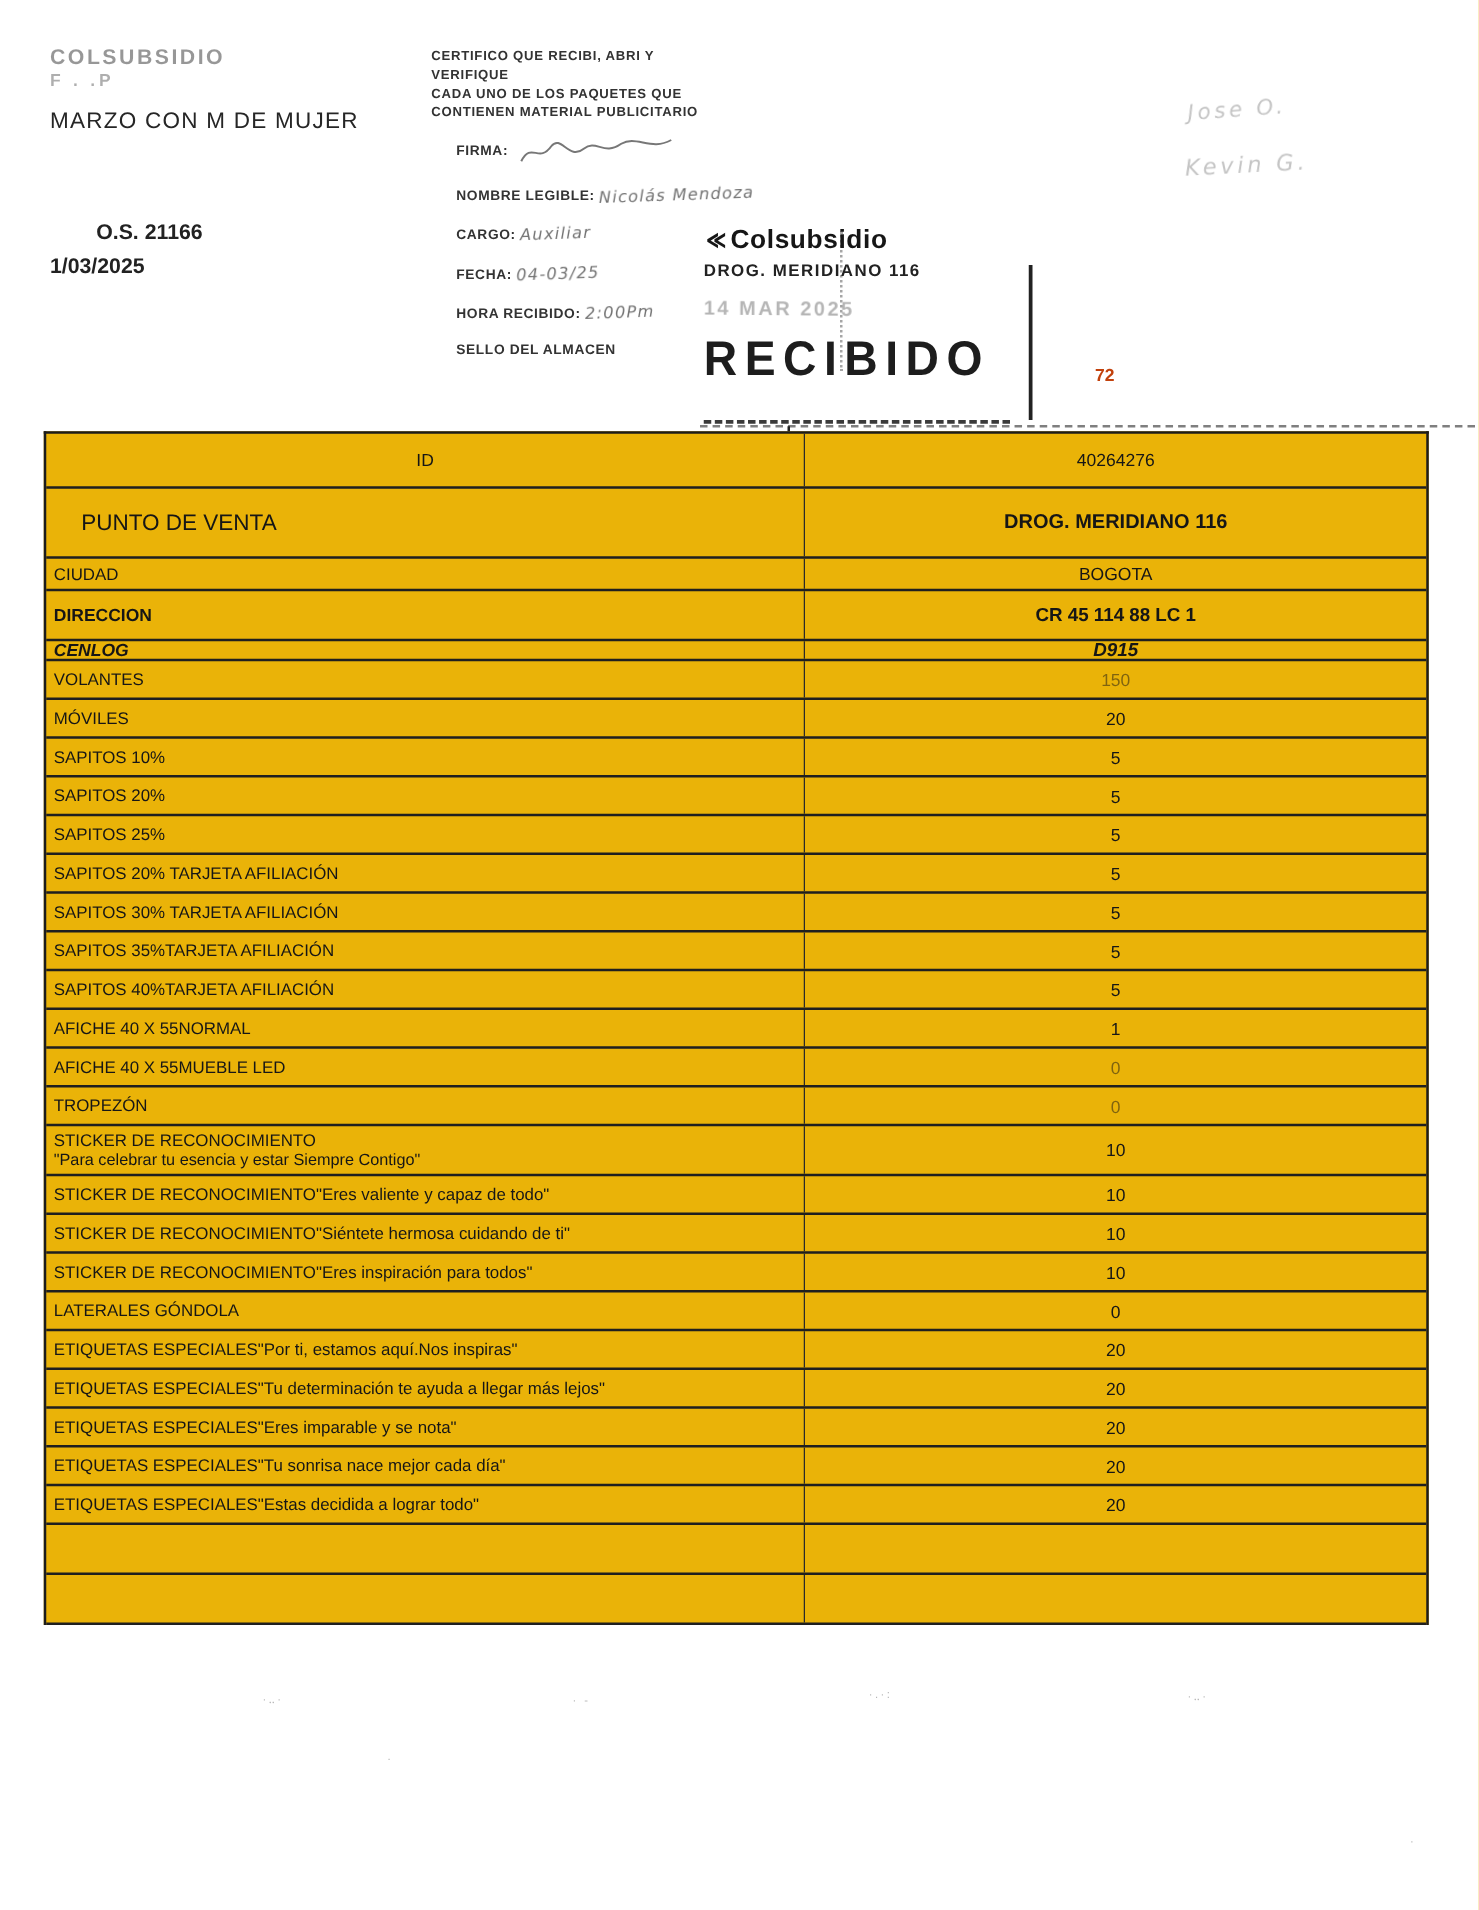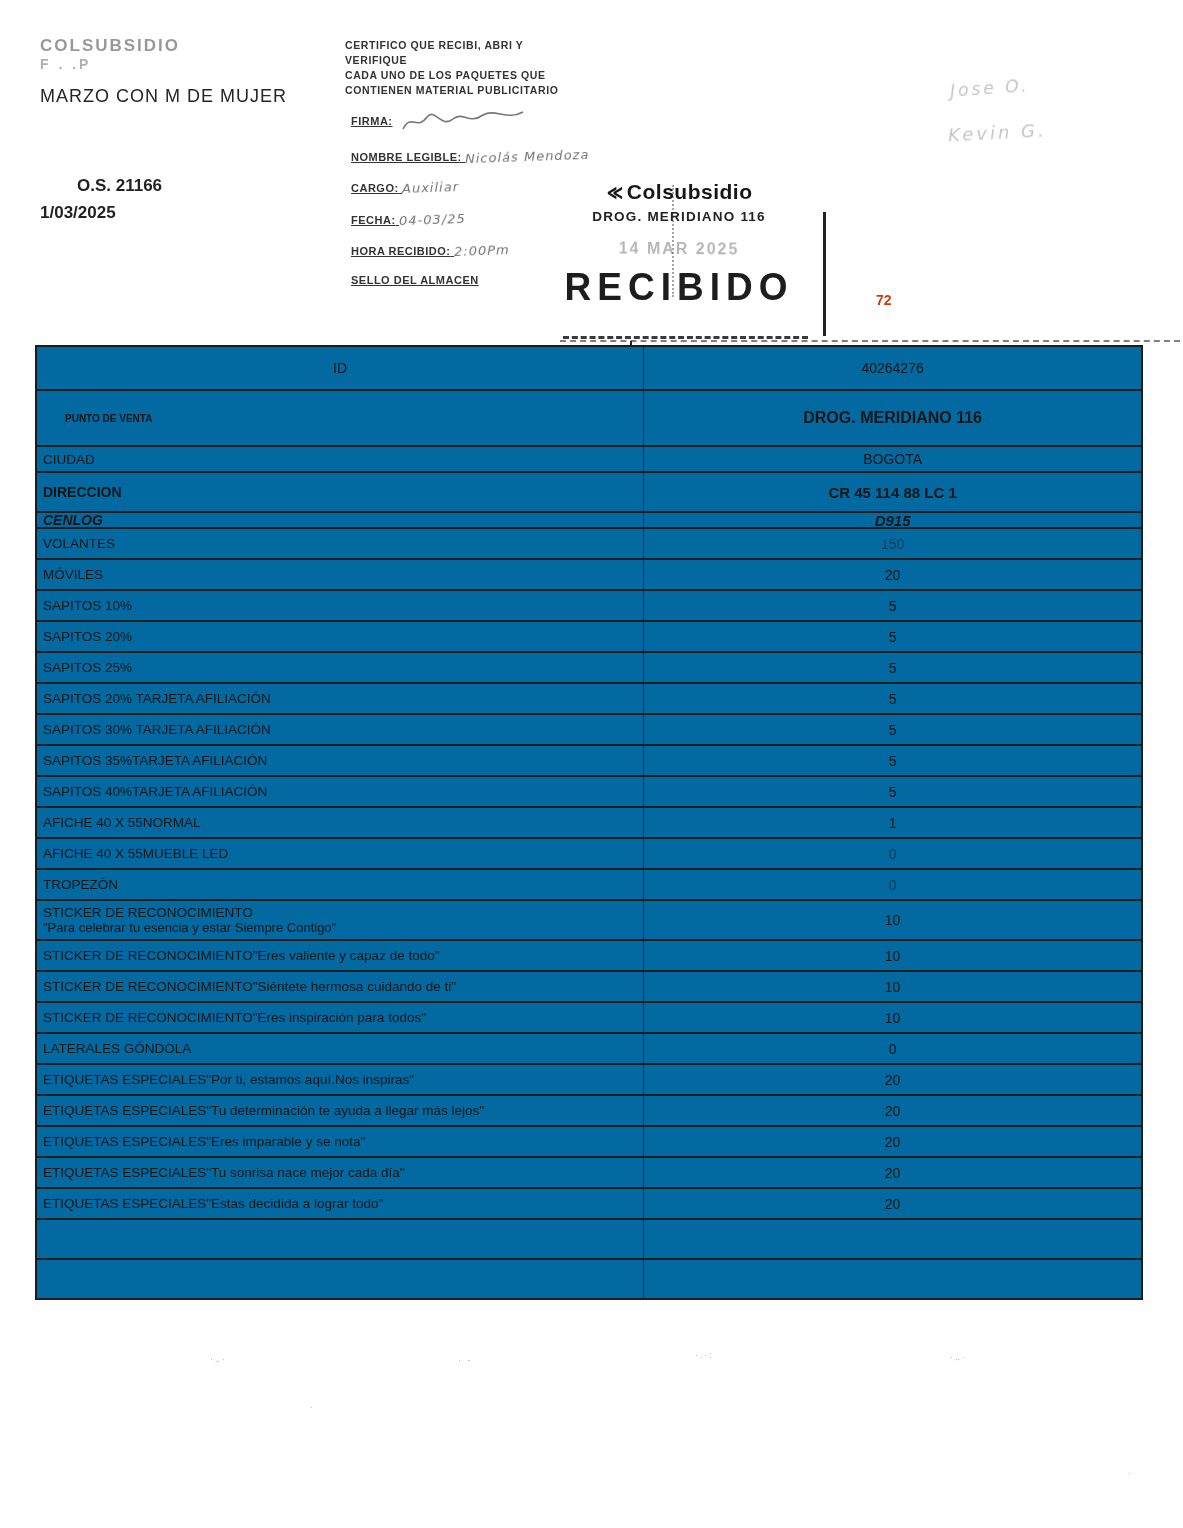--- a/index.html
+++ b/index.html
@@ -13,60 +13,60 @@
   .letterhead{position:absolute;left:40px;top:36px;width:300px;}
   .hl-brand{font-size:17px;font-weight:bold;letter-spacing:2px;opacity:.45;filter:blur(.3px);}
   .hl-sub{font-size:14px;font-weight:bold;letter-spacing:3px;opacity:.35;white-space:pre;filter:blur(.3px);}
   .hl-campaign{font-size:18px;font-weight:normal;letter-spacing:1px;margin-top:14px;color:#262626;}
   .hl-os{position:absolute;left:0;top:140px;font-size:17px;font-weight:bold;color:#222;margin-left:37px;}
   .hl-date{position:absolute;left:0;top:167px;font-size:17px;font-weight:bold;color:#222;}
 
   
   .cert{position:absolute;left:345px;top:38px;width:270px;}
   .cert-line{font-size:10.5px;font-weight:bold;letter-spacing:.6px;line-height:15px;color:#333;}
-  .field{position:absolute;left:351px;font-size:11px;font-weight:bold;letter-spacing:.5px;color:#333;white-space:nowrap;text-decoration:underline;}
+  .field{position:absolute;left:365px;font-size:11px;font-weight:bold;letter-spacing:.5px;color:#333;white-space:nowrap;}
   .f-firma{top:115px;} .f-nombre{top:149px;} .f-cargo{top:180px;}
   .f-fecha{top:212px;} .f-hora{top:243px;} .f-sello{top:274px;}
   .hand{font-family:"DejaVu Sans", sans-serif;font-style:italic;font-weight:normal;
         color:#5a5a5a;font-size:13px;letter-spacing:1px;display:inline-block;
         transform:rotate(-2deg);opacity:.85;filter:blur(.2px);}
   .sig-svg{position:absolute;left:48px;top:-8px;}
 
   
   .v-dotted{position:absolute;left:672px;top:185px;height:112px;border-left:2px dotted #777;opacity:.65;}
 
   
-  .stamp{position:absolute;left:545px;top:180px;width:268px;text-align:center;}
+  .stamp{position:absolute;left:563px;top:180px;width:268px;}
   .stamp-brand{font-size:21px;font-weight:bold;letter-spacing:.5px;color:#161616;}
   .logo-mark{font-weight:bold;font-size:19px;display:inline-block;transform:scaleX(.8);margin-right:1px;}
   .stamp-store{font-size:13.5px;font-weight:bold;letter-spacing:1.2px;margin-top:5px;color:#222;}
   .stamp-date{font-size:16px;font-weight:bold;letter-spacing:2px;margin-top:16px;opacity:.32;filter:blur(.4px);transform:rotate(.5deg);}
   .stamp-status{font-size:37px;font-weight:bold;letter-spacing:6px;margin-top:8px;color:#1d1d1d;transform:scaleY(1.05);}
   .stamp-bar{position:absolute;left:823px;top:212px;width:3px;height:124px;background:#222;}
   .stamp-underline{position:absolute;left:563px;top:336px;width:245px;border-top:3px dashed #3a3a3a;}
   .wide-dashes{position:absolute;left:560px;top:340px;width:620px;border-top:2px dashed #555;opacity:.75;}
   .tick{position:absolute;left:630px;top:341px;width:2px;height:19px;background:#222;}
   .page-num{position:absolute;left:876px;top:292px;font-size:14px;font-weight:bold;color:#c2410c;}
 
   
   .note{position:absolute;font-family:"DejaVu Sans", sans-serif;font-style:italic;
         color:#666;letter-spacing:3px;opacity:.38;filter:blur(.4px);}
   .note1{left:950px;top:78px;font-size:17px;transform:rotate(-4deg);}
   .note2{left:948px;top:122px;font-size:18px;transform:rotate(-3deg);}
 
   
-  .dtable{position:absolute;left:35px;top:345px;width:1108px;border:2px solid #1c1c1c;border-bottom:none;background:#0369a1;}
+  .dtable{position:absolute;left:35px;top:345px;width:1108px;border:2px solid #1c1c1c;border-bottom:none;background:#eab308;}
   .trow{display:flex;border-bottom:2px solid #1f1f1f;}
   .tcell{box-sizing:border-box;}
   .tlabel{flex:0 0 55%;border-right:1px solid #2a2a2a;display:flex;flex-direction:column;
           justify-content:center;padding:2px 6px;font-size:13.5px;color:#161616;}
   .tvalue{flex:1;display:flex;align-items:center;justify-content:center;font-size:14px;color:#161616;}
   .l2{font-size:13px;}
   .id-row{height:44px;} .id-row .tlabel{align-items:center;font-size:14px;}
-  .store{height:56px;} .store .tlabel{font-weight:bold;font-size:10px;padding-left:28px;}
+  .store{height:56px;} .store .tlabel{font-weight:normal;font-size:18px;padding-left:28px;}
   .store .tvalue{font-weight:bold;font-size:16px;}
   .city{height:26px;}
   .address{height:40px;} .address .tlabel{font-weight:bold;font-size:14px;}
   .address .tvalue{font-weight:bold;font-size:15px;}
   .cenlog{height:16px;font-style:italic;} .cenlog .tlabel{font-weight:bold;font-size:14px;}
   .cenlog .tvalue{font-weight:bold;font-size:15px;}
   .item{height:31px;}
   .faint .tvalue{opacity:.5;filter:blur(.3px);}
   .twoline{height:40px;}
   .empty{height:40px;}

